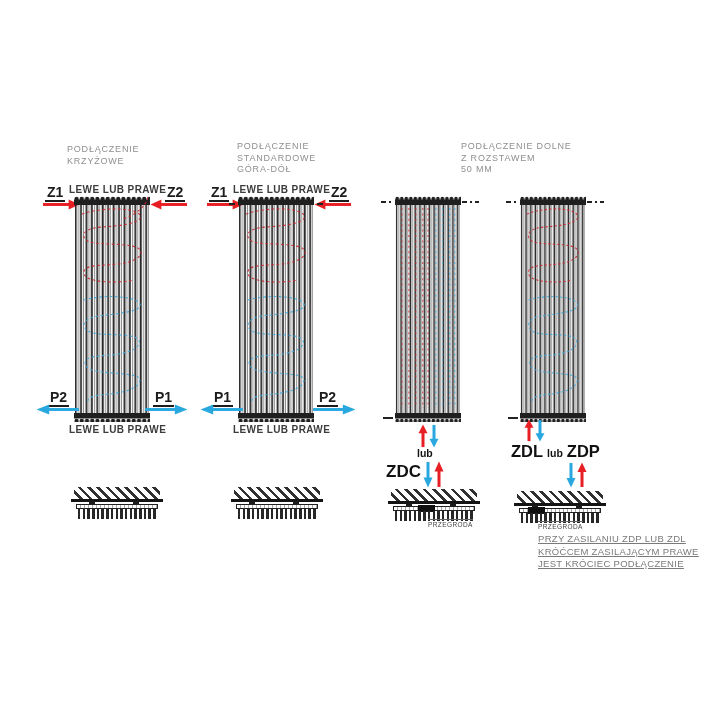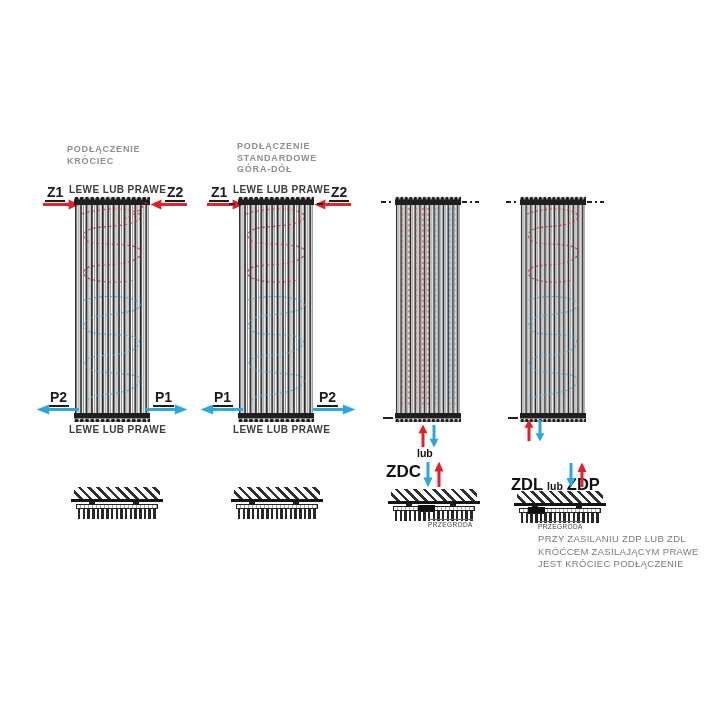--- a/index.html
+++ b/index.html
@@ -4,46 +4,46 @@
 <style>
   html,body{margin:0;padding:0;background:#fff;}
   #canvas{
     position:relative;width:720px;height:720px;background:#ffffff;
     font-family:"Liberation Sans",sans-serif;overflow:hidden;
   }
   .abs{position:absolute;}
   
   .sec-title{
     font-size:9px;line-height:11.5px;letter-spacing:.8px;
-    color:#8f8f8f;font-weight:700;white-space:nowrap;
+    color:#8f8f8f;font-weight:400;white-space:nowrap;
   }
   
   .caption{
     font-size:10px;font-weight:700;letter-spacing:.4px;color:#3c3c3c;
     text-align:center;white-space:nowrap;
   }
   
   .port-label{
     font-size:14px;font-weight:800;color:#1c1c1c;
     border-bottom:2px solid #1c1c1c;padding:0 2px 1px;line-height:14px;
     white-space:nowrap;
   }
   
   .valve-name{font-size:17px;font-weight:800;color:#111;line-height:17px;white-space:nowrap;}
   .or-label{font-size:10.5px;font-weight:700;color:#111;line-height:11px;white-space:nowrap;}
   .valve-combo{display:flex;align-items:baseline;gap:4px;}
-  .valve-combo .valve-name{font-size:16.5px;margin-top:33px;}
+  .valve-combo .valve-name{font-size:16.5px;}
   
   .przegroda{
     font-size:6.5px;letter-spacing:.4px;color:#444;
     border-top:1px solid #666;padding-top:1px;white-space:nowrap;
   }
   
   .note{
-    font-size:9.5px;line-height:12.5px;letter-spacing:.3px;color:#7a7a7a;white-space:nowrap;
+    font-size:9.5px;line-height:12.5px;letter-spacing:.3px;color:#7a7a7a;white-space:nowrap;text-decoration:underline;
   }
   
   .arr{position:absolute;overflow:visible;}
   .arr.red{color:#e71f24;}
   .arr.blue{color:#29a8e0;}
   .flip-h{transform:scaleX(-1);}
   .flip-v{transform:scaleY(-1);}
   
   .dashdot{
     position:absolute;height:2px;
@@ -118,27 +118,32 @@
         <line x1="47" y1="12" x2="47" y2="212"></line>
           <line x1="55" y1="12" x2="55" y2="212"></line>
         <line x1="63" y1="12" x2="63" y2="212"></line>
           <line x1="69" y1="12" x2="69" y2="212"></line>
       </g>
     </symbol>
   </svg>
 
   <div class="abs sec-title" style="left:67px;top:144px">
     <div>PODŁĄCZENIE</div>
-    <div>KRÓCIEC</div>
+    <div>KRZYŻOWE</div>
   </div>
   <div class="abs sec-title" style="left:237px;top:141px">
     <div>PODŁĄCZENIE</div>
     <div>STANDARDOWE</div>
     <div>GÓRA-DÓŁ</div>
   </div>
+  <div class="abs sec-title" style="left:461px;top:141px">
+    <div>PODŁĄCZENIE DOLNE</div>
+    <div>Z ROZSTAWEM</div>
+    <div>50 MM</div>
+  </div>
 
   <div class="abs caption" style="left:69px;top:184px;width:86px">LEWE LUB PRAWE</div>
   <span class="abs port-label" style="left:45px;top:185px">Z1</span>
   <svg class="arr red" style="left:42px;top:199px;width:38px;height:11px">
       <use href="#arr-r"></use>
     </svg>
   <span class="abs port-label" style="left:165px;top:185px">Z2</span>
   <svg class="arr red flip-h" style="left:150px;top:199px;width:38px;height:11px">
       <use href="#arr-r"></use>
     </svg>

